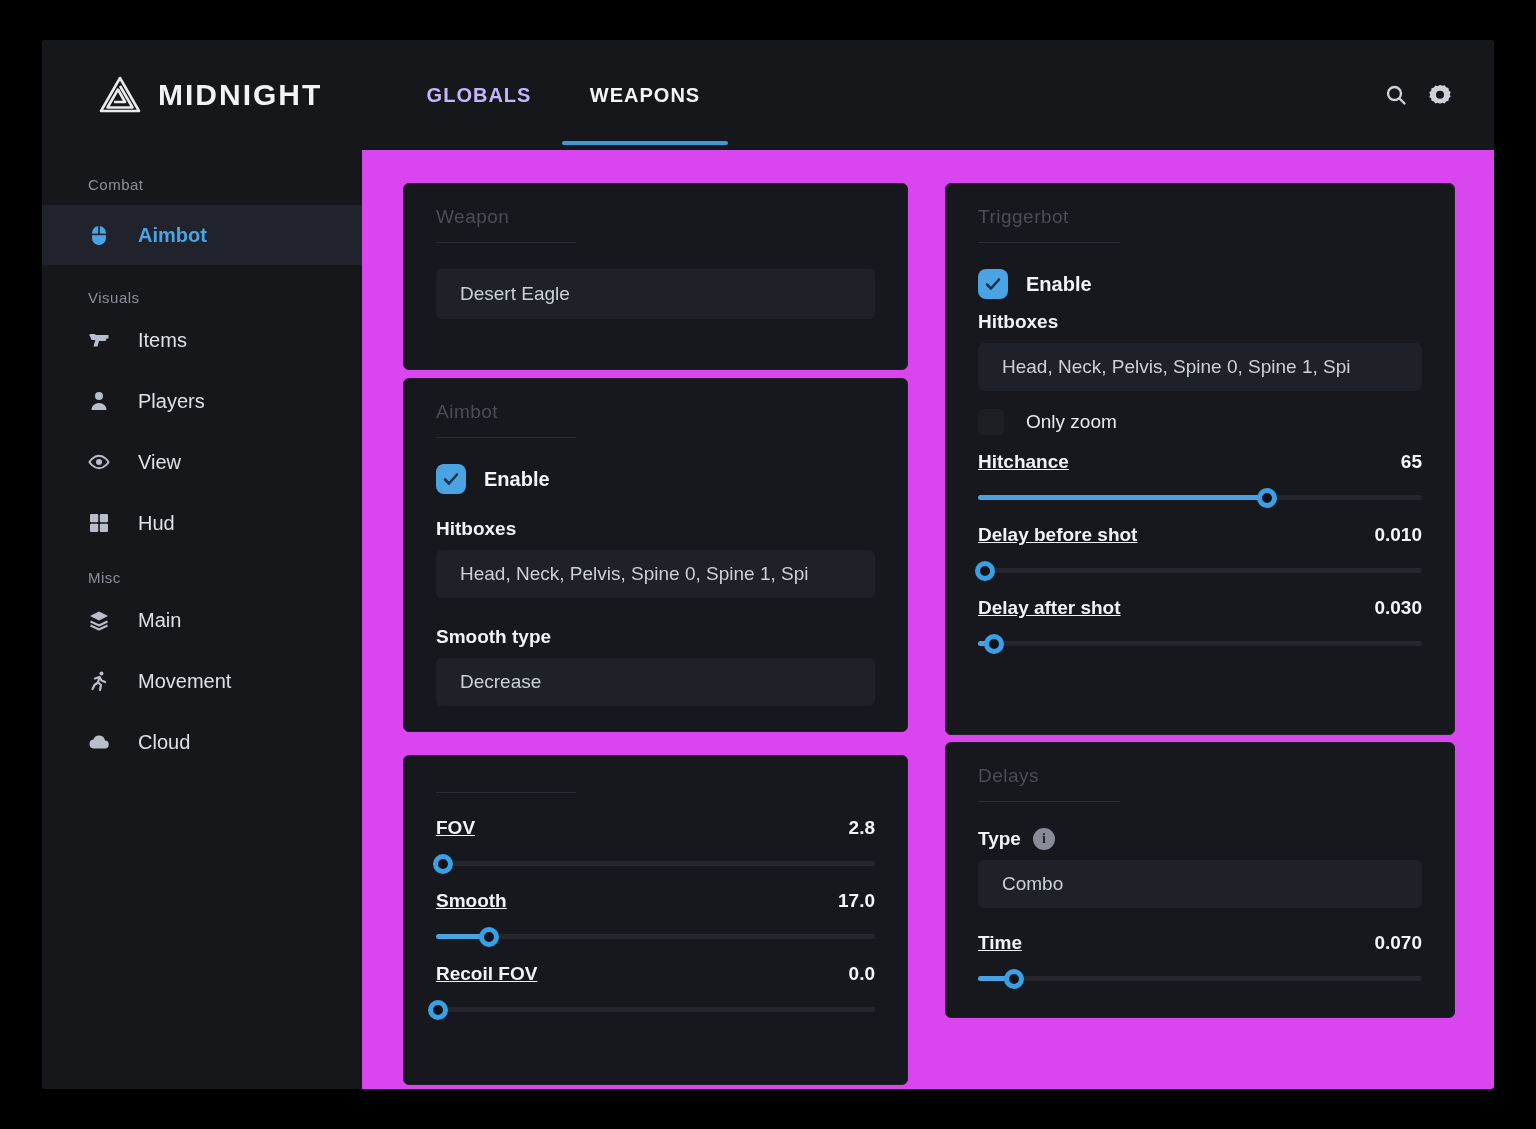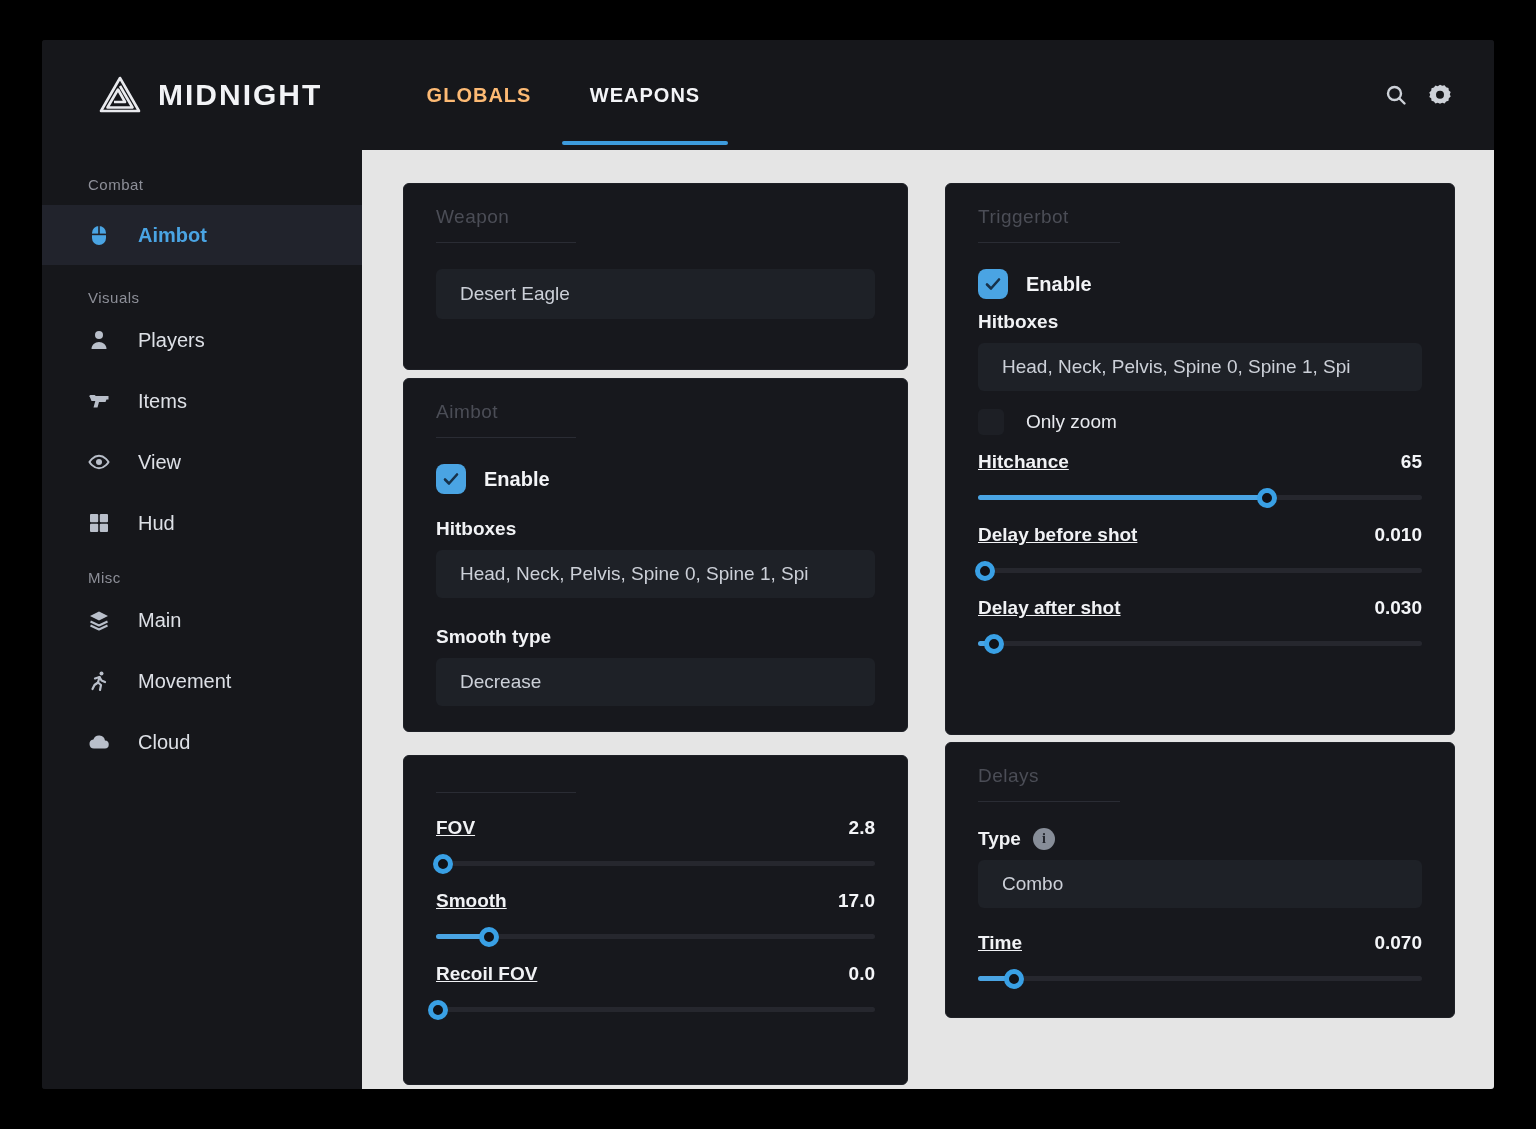--- a/index.html
+++ b/index.html
@@ -9,40 +9,40 @@
     background:#15161a; border-radius:3px; overflow:hidden; }
 
   
   .header { position:absolute; left:0; top:0; right:0; height:110px; background:#16171b; }
   .brand { position:absolute; left:56px; top:0; height:110px; display:flex; align-items:center; gap:16px; }
   .brand-logo { width:44px; height:40px; color:#e9eaee; }
   .brand-title { font-size:30px; font-weight:700; color:#f2f3f6; letter-spacing:2px; }
   .tabs { position:absolute; left:354px; top:0; height:110px; display:flex; }
   .tab { position:relative; width:166px; height:100%; display:flex; align-items:center;
     justify-content:center; font-size:20px; font-weight:700; letter-spacing:1px;
-    color:#fdba74; cursor:pointer; }
+    color:#c4b5fd; cursor:pointer; }
   .tab.active { color:#f4f5f8; }
   .tab.active .tab-underline { position:absolute; left:0; right:0; bottom:5px; height:4px;
     background:#3d9bdc; border-radius:2px; }
   .header-icons { position:absolute; right:42px; top:0; height:110px; display:flex;
     align-items:center; gap:20px; }
   .hicon { width:24px; height:24px; color:#cdd1d8; cursor:pointer; }
 
   
   .sidebar { position:absolute; left:0; top:110px; width:320px; bottom:0; background:#16171b; }
   .section-label { margin:24px 0 12px 46px; font-size:15px; color:#8d8f98; letter-spacing:0.5px; }
   .section-label.first { margin-top:26px; }
   .nav-item { height:44px; margin-bottom:17px; padding-left:46px; display:flex;
     align-items:center; gap:28px; font-size:20px; color:#dde0e6; cursor:pointer; }
   .nav-item .nicon { width:22px; height:22px; color:#b9bfca; flex:0 0 auto; }
   .nav-item.active { height:60px; margin-bottom:13px; background:#21232c; color:#4aa4e3; font-weight:700; }
   .nav-item.active .nicon { color:#4aa4e3; }
 
   
-  .content { position:absolute; left:320px; top:110px; right:0; bottom:0; background:#e5e5e5;
+  .content { position:absolute; left:320px; top:110px; right:0; bottom:0; background:#d946ef;
     padding:33px 0 0 41px; display:flex; gap:37px; }
   .col { display:flex; flex-direction:column; }
   .col-left { width:505px; }
   .col-right { width:510px; }
   .card { background:#17181d; border:1px solid #1e2026; border-radius:6px;
     padding:22px 32px; overflow:hidden; }
   .card-weapon { height:187px; margin-bottom:8px; }
   .card-aimbot { height:354px; margin-bottom:23px; }
   .card-settings { height:330px; }
   .card-triggerbot { height:552px; margin-bottom:7px; }
@@ -125,32 +125,32 @@
         <rect x="3.6" y="9.6" width="14.8" height="1.6" fill="#21232c"></rect>
         <rect x="10.2" y="2" width="1.6" height="8" fill="#21232c"></rect>
       </svg>
       <span>Aimbot</span>
     </div>
 
     <div class="section-label">Visuals</div>
 
     <div class="nav-item">
       <svg class="nicon" viewBox="0 0 22 22" fill="currentColor">
+        <path d="M1.5 6h19v3.5h-2l-1 2.5h-6.5l-1.5 5.5h-4l1.8-6.5H3.5z"></path>
+        <rect x="1.5" y="5" width="6" height="2.2" rx="1"></rect>
+      </svg>
+      <span>Items</span>
+    </div>
+
+    <div class="nav-item">
+      <svg class="nicon" viewBox="0 0 22 22" fill="currentColor">
         <circle cx="11" cy="6" r="4"></circle>
           <path d="M3.5 20c0-4.1 3.4-7 7.5-7s7.5 2.9 7.5 7z"></path>
       </svg>
       <span>Players</span>
-    </div>
-
-    <div class="nav-item">
-      <svg class="nicon" viewBox="0 0 22 22" fill="currentColor">
-        <path d="M1.5 6h19v3.5h-2l-1 2.5h-6.5l-1.5 5.5h-4l1.8-6.5H3.5z"></path>
-        <rect x="1.5" y="5" width="6" height="2.2" rx="1"></rect>
-      </svg>
-      <span>Items</span>
     </div>
 
     <div class="nav-item">
       <svg class="nicon" viewBox="0 0 22 22" fill="none" stroke="currentColor" stroke-width="2">
         <path d="M1.5 11S5 4.8 11 4.8 20.5 11 20.5 11 17 17.2 11 17.2 1.5 11 1.5 11z"></path>
         <circle cx="11" cy="11" r="3" fill="currentColor" stroke="none"></circle>
       </svg>
       <span>View</span>
     </div>
 

